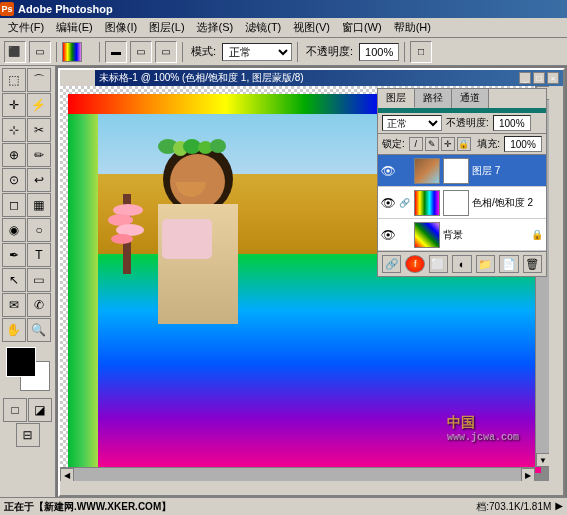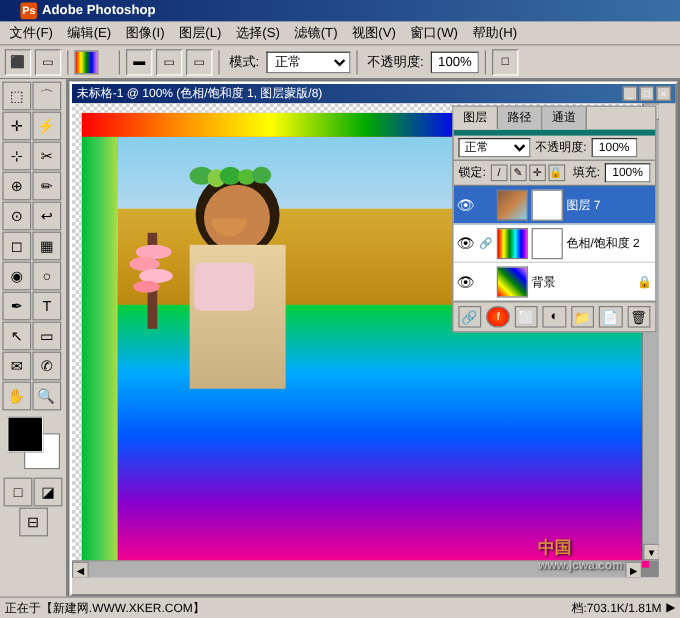--- a/index.html
+++ b/index.html
@@ -13,21 +13,21 @@
       user-select: none;
     }
 
     
     #title-bar {
       background: linear-gradient(to right, #0a246a, #3a6ea5);
       color: white;
       height: 18px;
       display: flex;
       align-items: center;
-      padding: 0 17px;
+      padding: 0 0;
       font-size: 11px;
       font-weight: bold;
     }
     #title-bar .title-icon {
       width: 14px;
       height: 14px;
       margin-right: 4px;
       background: #e05000;
       border-radius: 2px;
       display: flex; align-items: center; justify-content: center;
@@ -136,20 +136,21 @@
       border-top-color: #fff;
       border-left-color: #fff;
     }
     #canvas-titlebar {
       background: linear-gradient(to right, #0a246a, #3a6ea5);
       color: white;
       height: 16px;
       display: flex; align-items: center;
       padding: 0 4px;
       font-size: 10px;
+      margin-left: 35px;
     }
     #canvas-content {
       background: #888;
       position: absolute;
       top: 16px; left: 0; right: 14px; bottom: 14px;
       overflow: hidden;
     }
 
     
     #layers-panel {
@@ -293,31 +294,32 @@
       height: 18px;
       background: #d4d0c8;
       border-top: 1px solid #808080;
       display: flex;
       align-items: center;
       padding: 0 4px;
       font-size: 10px;
       gap: 10px;
     }
     #status-bar .status-info {
-      display: flex; gap: 4px;
+      display: flex; gap: 4px; font-weight: bold;
     }
     #watermark {
       position: absolute;
-      bottom: 4px;
+      bottom: 38px;
       right: 30px;
       color: rgba(255,255,255,0.6);
       font-size: 11px;
       font-weight: bold;
       text-shadow: 1px 1px 2px rgba(0,0,0,0.8);
       pointer-events: none;
+      font-family: Liberation Mono, monospace;
     }
 
     
     .scrollbar-v {
       position: absolute; right: 0; top: 0; bottom: 14px;
       width: 14px; background: #d4d0c8;
       border-left: 1px solid #808080;
     }
     .scrollbar-h {
       position: absolute; bottom: 0; left: 0; right: 14px;

